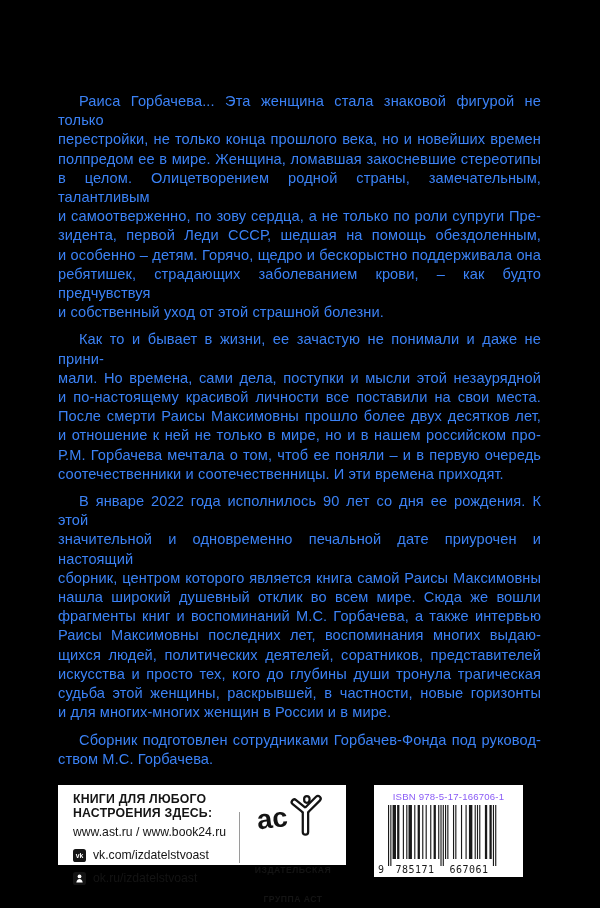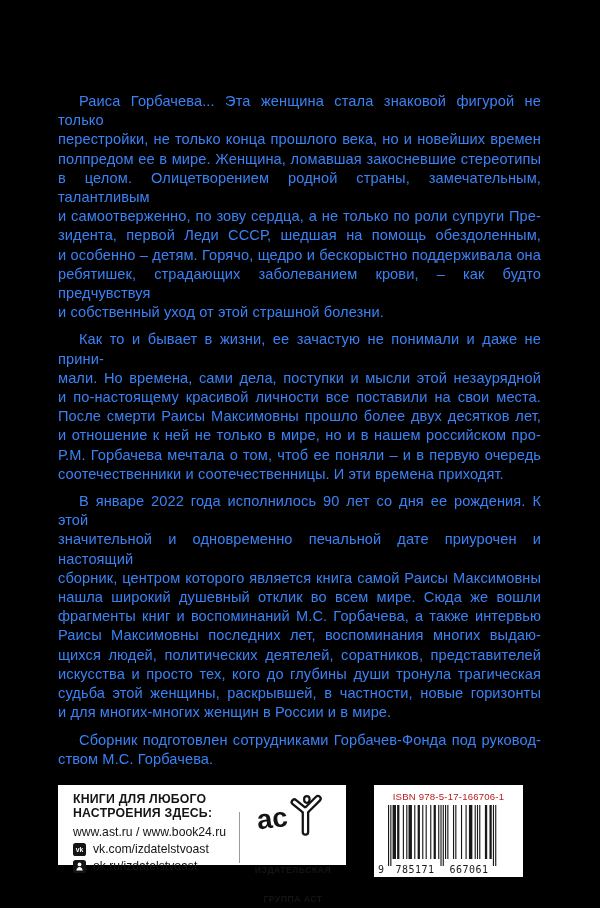--- a/index.html
+++ b/index.html
@@ -19,34 +19,34 @@
   .line.last { text-align-last:left; }
 
   
   .info-box {
     position:absolute; left:58px; top:785px; width:288px; height:80px;
     background:#ffffff; color:#141414;
   }
   .info-left { position:absolute; left:15px; top:7px; width:162px; }
   .info-heading { font-weight:bold; font-size:12.3px; line-height:14px; letter-spacing:0.2px; }
   .info-sites { font-size:12.2px; margin-top:5px; line-height:14px; }
-  .social-row { display:flex; align-items:center; margin-top:3px; height:14px; }
+  .social-row { display:flex; align-items:center; margin-top:9px; height:14px; }
   .social-icon { width:13px; height:13px; margin-right:7px; flex:0 0 auto; }
   .social-label { font-size:12.2px; }
   .info-divider {
     position:absolute; left:181px; top:27px; width:1px; height:51px; background:#9a9a9a;
   }
   .info-right { position:absolute; left:182px; top:0; width:106px; height:92px; text-align:center; }
   .ast-logo { margin-top:4px; }
   .ast-caption { font-weight:bold; font-size:8.6px; line-height:11px; letter-spacing:0.5px; margin-top:18px; }
 
   
   .barcode-box {
     position:absolute; left:374px; top:785px; width:149px; height:92px;
-    background:#ffffff; color:#b91c1c; text-align:center;
+    background:#ffffff; color:#8b5cf6; text-align:center;
   }
   .isbn-label { font-size:9.6px; letter-spacing:0.2px; margin-top:6px; }
   #barcode-svg { position:absolute; left:0; top:20px; }
 </style>
 </head>
 <body>
 
 <div class="page">
 
   <div class="text-block">

